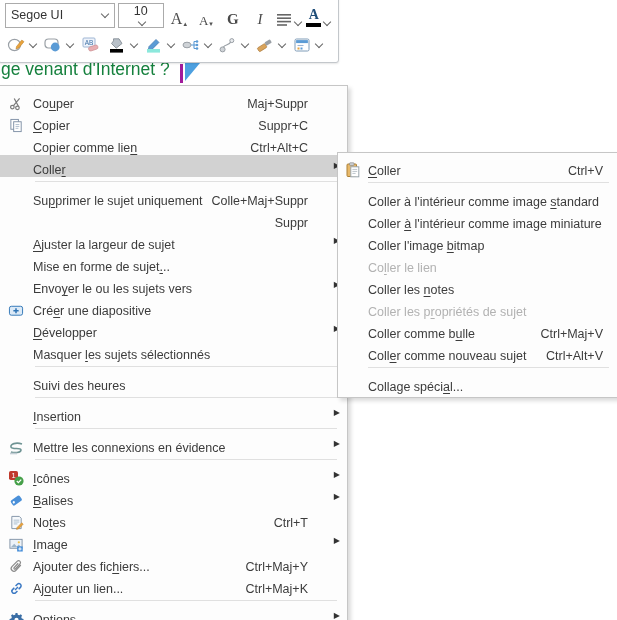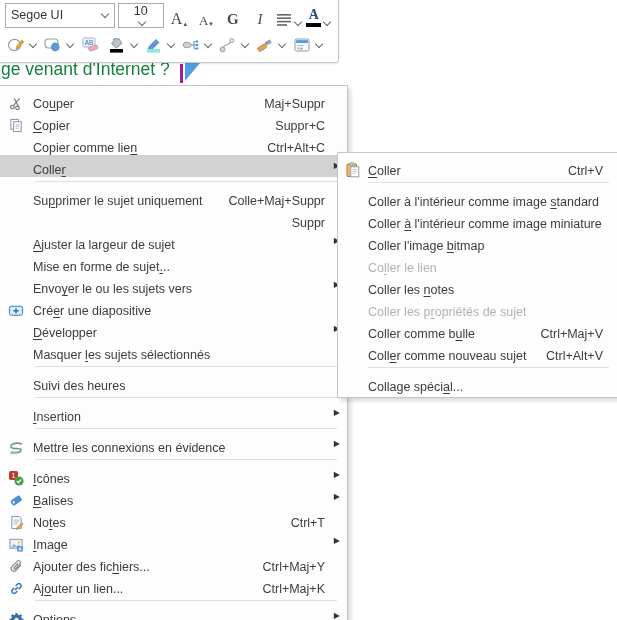--- a/index.html
+++ b/index.html
@@ -40,21 +40,21 @@
         box-shadow:3px 3px 4px rgba(0,0,0,.14);padding:3px 0;font-size:12.5px;color:#3c3c3c;}
   .main-menu{left:-2px;top:85px;width:348px;height:560px;z-index:4;}
   .sub-menu{left:337px;top:152px;width:281px;z-index:5;}
   .mi{display:flex;align-items:flex-end;height:22px;cursor:default;position:relative;}
   .mi.hl{background:#d2d2d2;}
   .mi.dis .mi-label{color:#b2b2b2;}
   .mi-icon{width:34px;display:flex;align-items:center;justify-content:center;flex:0 0 auto;}
   .sub-menu .mi-icon{width:30px;}
   .mi-label{white-space:nowrap;}
   .mi-label u{text-underline-offset:2px;text-decoration-thickness:1px;}
-  .mi-short{margin-left:auto;padding-right:22px;white-space:nowrap;color:#3c3c3c;}
+  .mi-short{margin-left:auto;padding-right:39px;white-space:nowrap;color:#3c3c3c;}
   .sub-menu .mi-short{padding-right:16px;}
   .mi-arrow{position:absolute;right:7px;top:50%;transform:translateY(-50%);
             font-size:8px;color:#333;line-height:1;}
   .mi-sep{height:1px;background:#e0e0e0;margin:4px 10px 4px 36px;}
   .sub-menu .mi-sep{margin-left:30px;}
 </style>
 </head>
 <body>
 
 <div class="stage">

